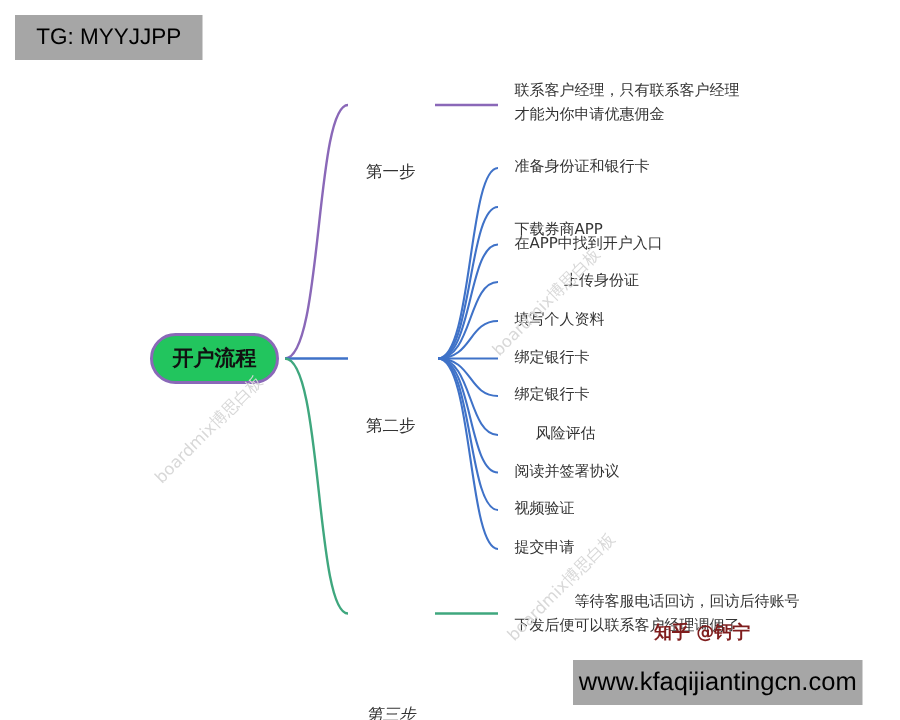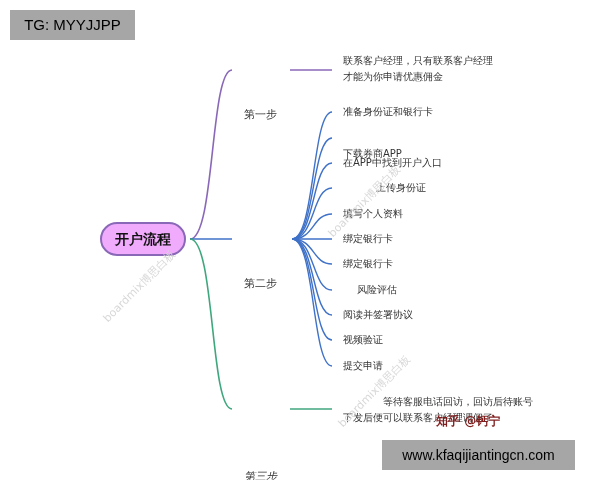--- a/index.html
+++ b/index.html
@@ -1,24 +1,24 @@
 <!DOCTYPE html>
 <html><head>
 <meta charset="utf-8">
 <style>
   html, body { margin:0; padding:0; }
   body { width:600px; height:480px; background:#ffffff; position:relative; overflow:hidden;
          font-family: "DejaVu Sans", "Liberation Sans", sans-serif; }
   .banner { position:absolute; background:#a6a6a6; color:#000000; font-family:"Liberation Sans", sans-serif; }
   .banner-top { left:10px; top:10px; width:125px; height:30px; font-size:15px; line-height:30px; text-align:center; }
-  .banner-bottom { left:382px; top:440px; width:193px; height:30px; font-size:14px; line-height:30px; text-align:center; }
+  .banner-bottom { left:382px; top:440px; width:193px; height:30px; font-size:17px; line-height:30px; text-align:center; }
   svg.map { position:absolute; left:0; top:0; }
   .root { position:absolute; left:100px; top:222px; width:86px; height:34px; border:2.5px solid #8a68b8;
           border-radius:18px; box-sizing:border-box; font-size:14px; font-weight:bold; color:#111;
-          line-height:30px; text-align:center; background:#f0abfc; }
+          line-height:30px; text-align:center; background:#22c55e; }
   .step { position:absolute; font-size:11px; color:#333;margin-top:45px; }
   .leaf { position:absolute; font-size:10px; color:#333; line-height:16px; white-space:nowrap; }
   .wm { position:absolute; color:#d8d8d8; font-size:11px; transform:rotate(-45deg); transform-origin:left top; white-space:nowrap; }
   .wm2 { position:absolute; color:#7f1d1d; font-size:12px; white-space:nowrap;font-weight:bold; }
 </style>
 </head>
 <body>
 
 <div class="banner banner-top">TG: MYYJJPP</div>
 

